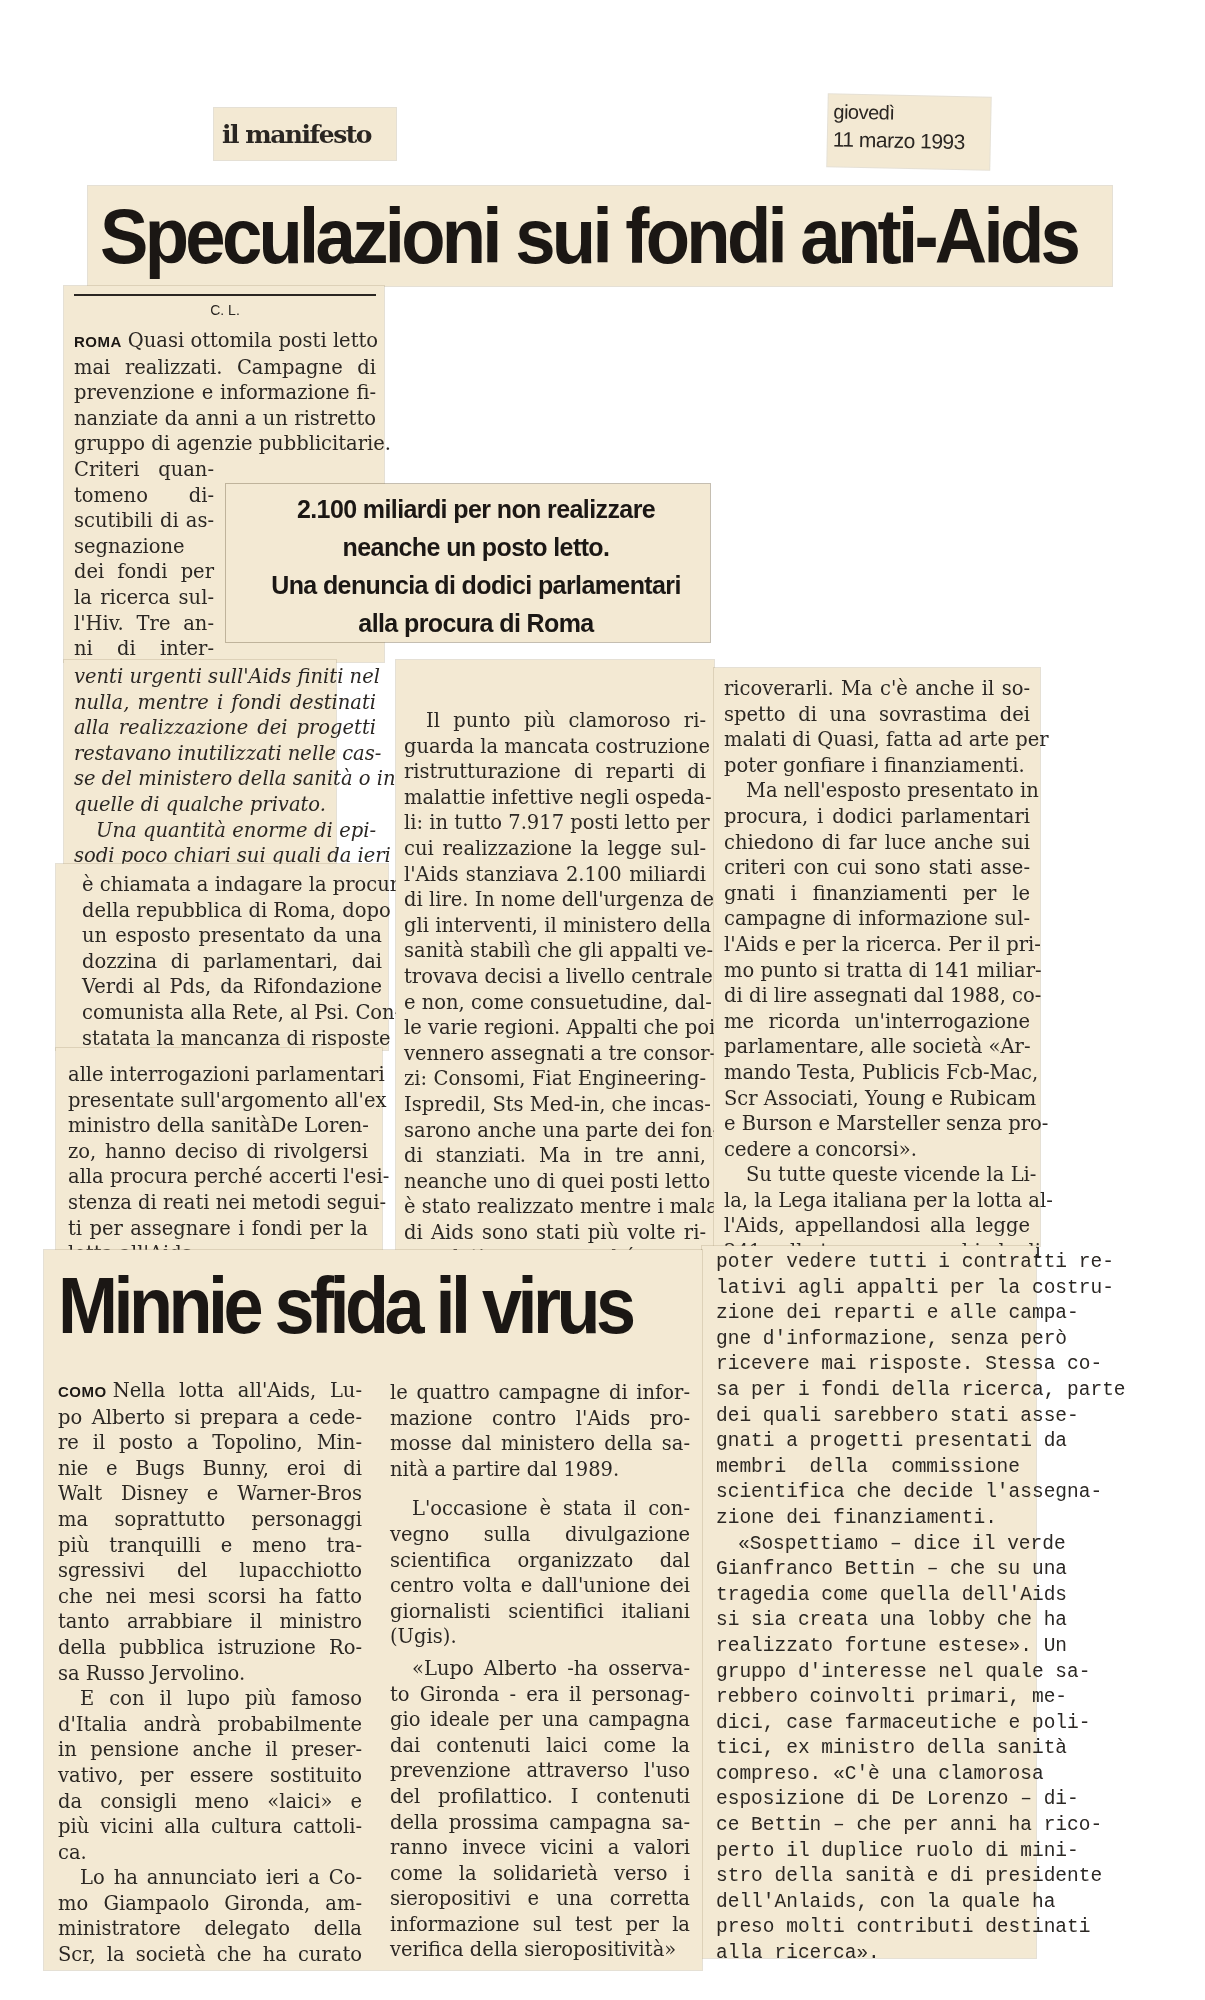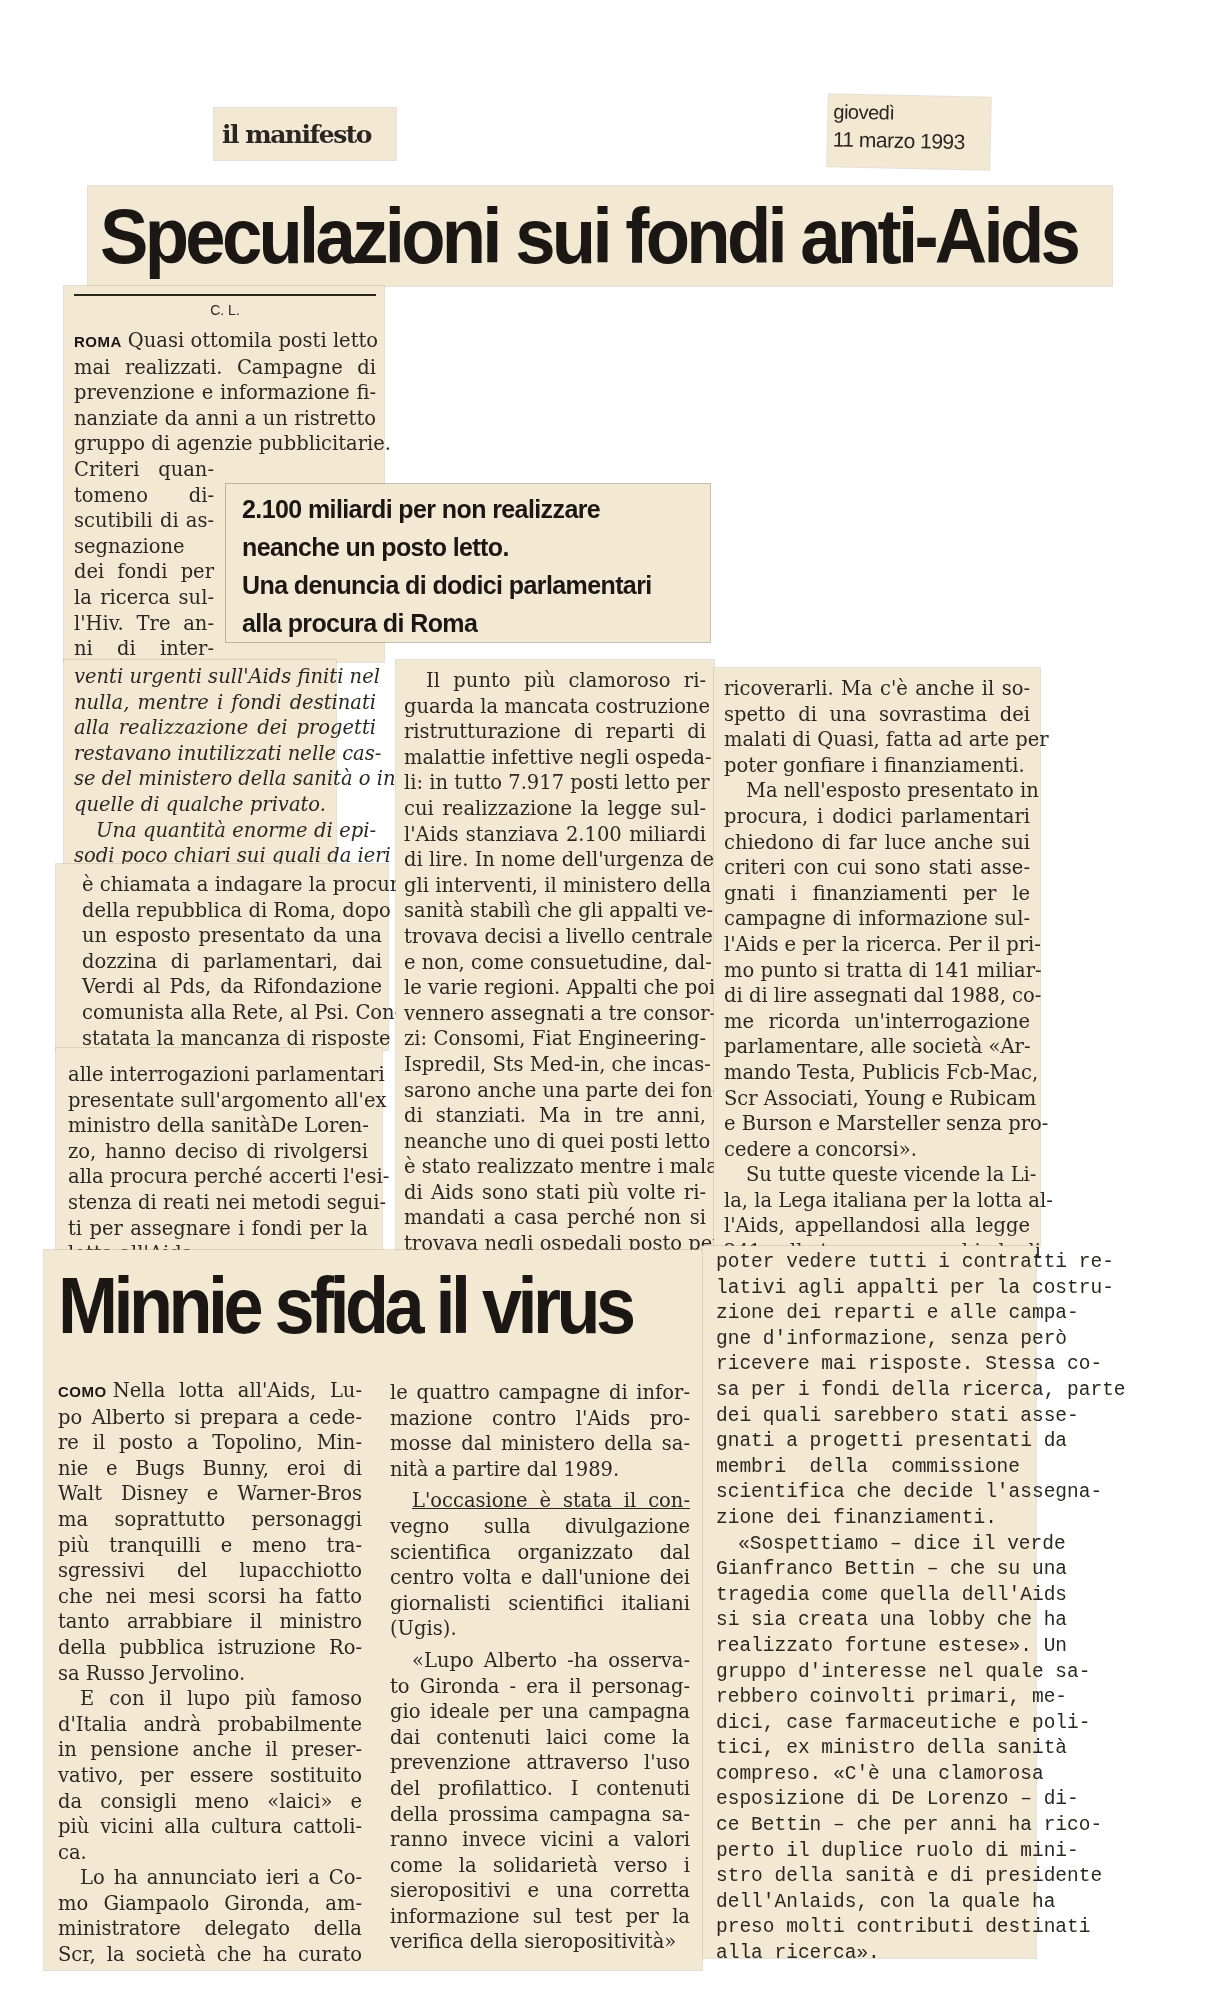--- a/index.html
+++ b/index.html
@@ -75,21 +75,21 @@
     <span class="line">tomeno di-</span>
     <span class="line">scutibili di as-</span>
     <span class="line last">segnazione</span>
     <span class="line">dei fondi per</span>
     <span class="line">la ricerca sul-</span>
     <span class="line">l'Hiv. Tre an-</span>
     <span class="line">ni di inter-</span>
   </div>
 </div>
 
-<div class="clip" style="left:226px;top:484px;width:484px;height:158px;padding:6px 0 0 16px;box-shadow:0 0 0 1px rgba(140,125,100,0.5);">
+<div class="clip" style="left:226px;top:484px;width:484px;height:158px;padding:6px 0 0 16px;box-shadow:0 0 0 1px rgba(140,125,100,0.5);text-align:center;">
   <div class="deck">2.100 miliardi per non realizzare</div>
   <div class="deck">neanche un posto letto.</div>
   <div class="deck">Una denuncia di dodici parlamentari</div>
   <div class="deck">alla procura di Roma</div>
 </div>
 
 <div class="clip" style="left:64px;top:660px;width:272px;height:206px;padding:4px 8px 0 10px;font-style:italic;">
   <div class="col" style="width:302px;">
     <span class="line">venti urgenti sull'Aids finiti nel</span>
     <span class="line">nulla, mentre i fondi destinati</span>
@@ -122,21 +122,21 @@
     <span class="line">zo, hanno deciso di rivolgersi</span>
     <span class="line">alla procura perché accerti l'esi-</span>
     <span class="line">stenza di reati nei metodi segui-</span>
     <span class="line">ti per assegnare i fondi per la</span>
     <span class="line last">lotta all'Aids.</span>
   </div>
 </div>
 
 <div class="clip" style="left:396px;top:660px;width:318px;height:590px;padding:8px 6px 0 8px;">
   <div class="col" style="width:302px;">
-    <span class="line" style="padding-left:22px;box-sizing:border-box;">Il punto più clamoroso ri-</span>
+    <span class="line" style="padding-left:22px;box-sizing:border-box;margin-top:40px;">Il punto più clamoroso ri-</span>
     <span class="line">guarda la mancata costruzione e</span>
     <span class="line">ristrutturazione di reparti di</span>
     <span class="line">malattie infettive negli ospeda-</span>
     <span class="line">li: in tutto 7.917 posti letto per la</span>
     <span class="line">cui realizzazione la legge sul-</span>
     <span class="line">l'Aids stanziava 2.100 miliardi</span>
     <span class="line">di lire. In nome dell'urgenza de-</span>
     <span class="line">gli interventi, il ministero della</span>
     <span class="line">sanità stabilì che gli appalti ve-</span>
     <span class="line">trovava decisi a livello centrale</span>
@@ -243,21 +243,21 @@
     <span class="line">mo Giampaolo Gironda, am-</span>
     <span class="line">ministratore delegato della</span>
     <span class="line">Scr, la società che ha curato</span>
   </div>
 
   <div class="col" style="position:absolute;left:346px;top:130px;width:300px;">
     <span class="line">le quattro campagne di infor-</span>
     <span class="line">mazione contro l'Aids pro-</span>
     <span class="line">mosse dal ministero della sa-</span>
     <span class="line last">nità a partire dal 1989.</span>
-    <span class="line" style="padding-left:22px;box-sizing:border-box;margin-top:6px;text-decoration:underline;">L'occasione è stata il con-</span>
+    <span class="line" style="padding-left:22px;box-sizing:border-box;margin-top:14px;">L'occasione è stata il con-</span>
     <span class="line">vegno sulla divulgazione</span>
     <span class="line">scientifica organizzato dal</span>
     <span class="line">centro volta e dall'unione dei</span>
     <span class="line">giornalisti scientifici italiani</span>
     <span class="line last">(Ugis).</span>
     <span class="line" style="padding-left:22px;box-sizing:border-box;margin-top:6px;">«Lupo Alberto -ha osserva-</span>
     <span class="line">to Gironda - era il personag-</span>
     <span class="line">gio ideale per una campagna</span>
     <span class="line">dai contenuti laici come la</span>
     <span class="line">prevenzione attraverso l'uso</span>

